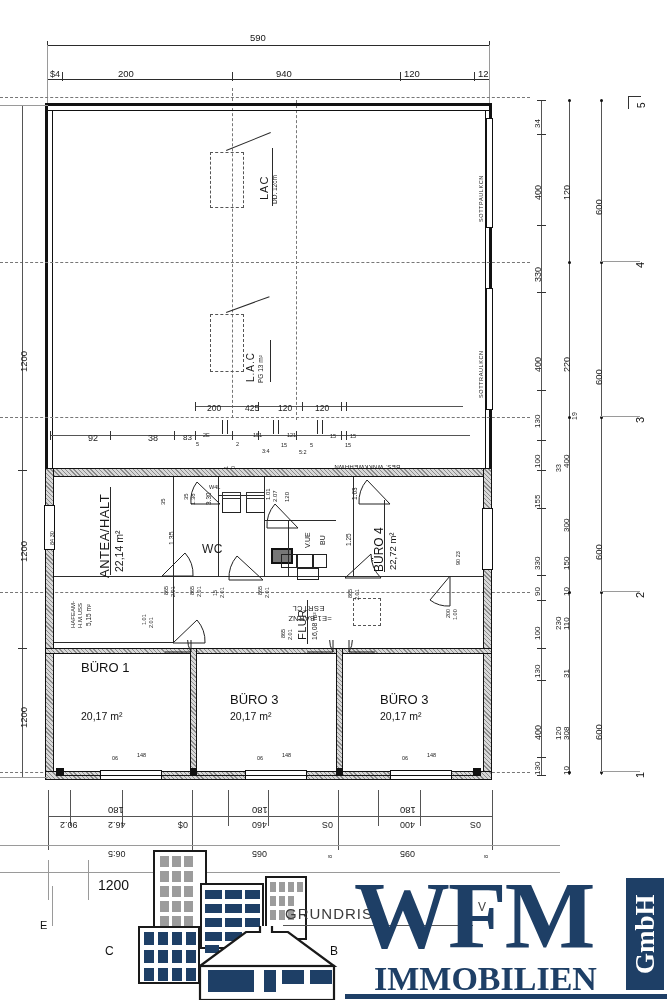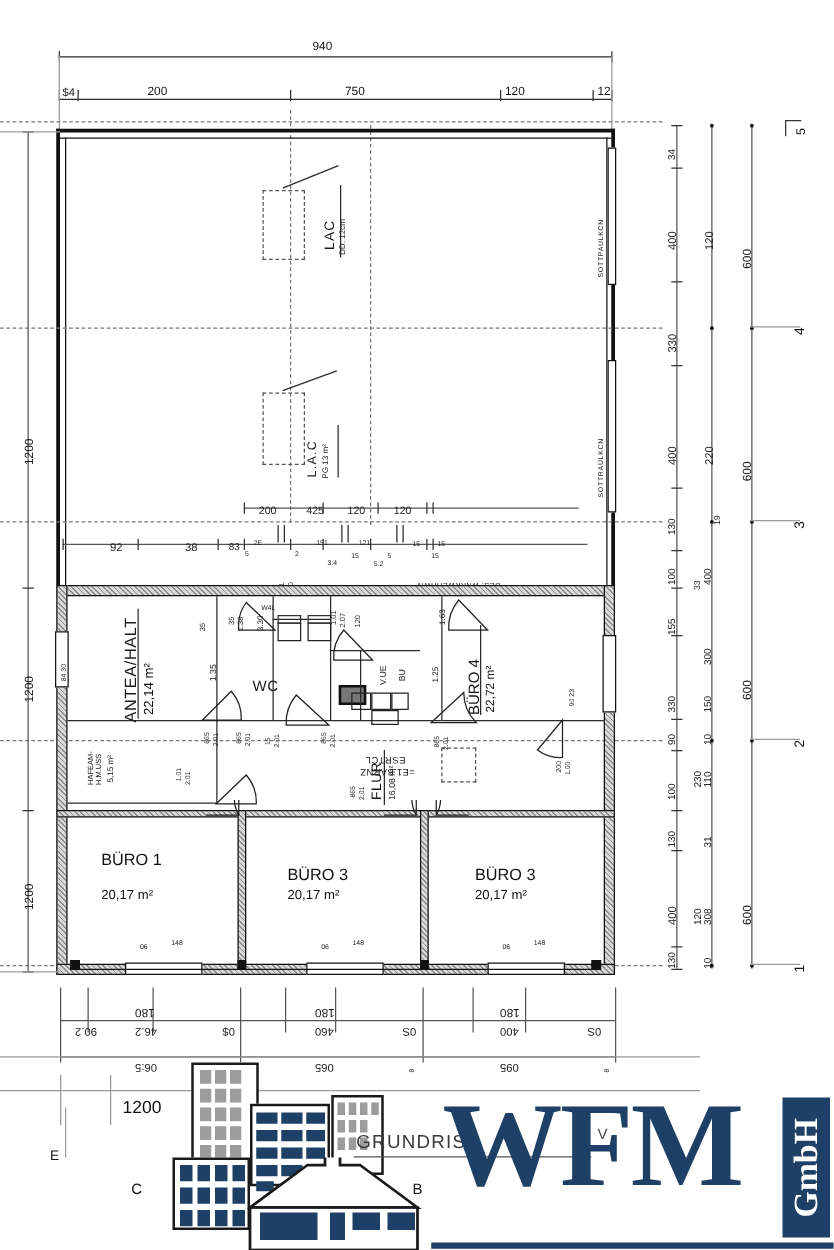--- a/index.html
+++ b/index.html
@@ -72,33 +72,33 @@
   .outline{position:absolute;border:2px solid #1a1a1a;box-sizing:border-box;background:#fff;}
 </style>
 </head>
 <body>
 
 <div id="sheet">
 
   <div class="ln hl" style="left:47px;top:45px;width:442px;"></div>
   <div class="tick" style="left:47px;top:41px;"></div>
   <div class="tick" style="left:489px;top:41px;"></div>
-  <div class="tdim" style="left:250px;top:33px;">940</div>
+  <div class="tdim" style="left:250px;top:33px;">590</div>
 
   <div class="ln hl" style="left:47px;top:79px;width:442px;"></div>
   <div class="tick" style="left:47px;top:72px;"></div>
   <div class="tick" style="left:62px;top:72px;"></div>
   <div class="tick" style="left:232px;top:72px;"></div>
   <div class="tick" style="left:400px;top:72px;"></div>
   <div class="tick" style="left:474px;top:72px;"></div>
   <div class="tick" style="left:489px;top:72px;"></div>
 
   <div class="tsm" style="left:50px;top:70px;font-size:9px;">$4</div>
   <div class="tdim" style="left:118px;top:69px;">200</div>
-  <div class="tdim" style="left:276px;top:69px;">750</div>
+  <div class="tdim" style="left:276px;top:69px;">940</div>
   <div class="tdim" style="left:404px;top:69px;">120</div>
   <div class="tdim" style="left:478px;top:69px;">12</div>
 
   <div class="ln vl faint" style="left:47px;top:45px;height:60px;"></div>
   <div class="ln vl faint" style="left:489px;top:45px;height:60px;"></div>
   <div class="dashvert" style="left:232px;top:88px;height:330px;"></div>
   <div class="dashvert" style="left:296px;top:100px;height:320px;"></div>
 
   <div class="wall" style="left:45px;top:103px;width:447px;height:3px;"></div>
   <div class="ln hl" style="left:48px;top:110px;width:441px;background:#111;"></div>
@@ -284,21 +284,21 @@
     <path d="M253,60 L230,36 A33,33 0 0,0 222,60 Z" fill="none" stroke="#222" stroke-width="1"></path>
     <path d="M175,36 L152,14 A31,31 0 0,0 146,36 Z" fill="none" stroke="#222" stroke-width="1"></path>
     <path d="M345,36 L322,12 A34,34 0 0,0 314,36 Z" fill="none" stroke="#222" stroke-width="1"></path>
     <path d="M405,108 L385,132 A30,30 0 0,0 405,138 Z" fill="none" stroke="#222" stroke-width="1"></path>
   </svg>
 
   <div class="wallhatch" style="left:45px;top:648px;width:447px;height:6px;"></div>
   <div class="wallhatch" style="left:190px;top:648px;width:7px;height:128px;"></div>
   <div class="wallhatch" style="left:336px;top:648px;width:7px;height:128px;"></div>
 
-  <div class="troom" style="left:81px;top:680px;">BÜRO 1</div>
+  <div class="troom" style="left:81px;top:660px;">BÜRO 1</div>
   <div class="tarea" style="left:81px;top:711px;">20,17 m²</div>
   <div class="troom" style="left:230px;top:692px;">BÜRO 3</div>
   <div class="tarea" style="left:230px;top:711px;">20,17 m²</div>
   <div class="troom" style="left:380px;top:692px;">BÜRO 3</div>
   <div class="tarea" style="left:380px;top:711px;">20,17 m²</div>
 
   <div class="wallsolid" style="left:100px;top:770px;width:62px;height:10px;"></div>
   <div class="wallsolid" style="left:245px;top:770px;width:62px;height:10px;"></div>
   <div class="wallsolid" style="left:390px;top:770px;width:62px;height:10px;"></div>
   <div class="ln hl" style="left:60px;top:775px;width:420px;background:#111;"></div>
@@ -521,20 +521,21 @@
     <div class="gridnum" style="left:-55px;top:96px;font-size:12px;">C</div>
     <div class="gridnum" style="left:170px;top:96px;font-size:12px;">B</div>
   </div>
 
   <div id="lg-grundriss">GRUNDRISS</div>
   <div id="lg-grundriss-ul"></div>
   <div id="lg-v">V</div>
 
   <div id="logo">
     <div class="lg-word" id="lg-wfm">WFM</div>
+    <div class="lg-word" id="lg-immo">IMMOBILIEN</div>
     <div id="lg-gmbh-box"></div>
     <div id="lg-gmbh">
       <span style="transform: rotate(-90deg) translate(-40px, -15.5px);">GmbH</span>
     </div>
     <div id="lg-bar"></div>
   </div>
 
 </div>
 
 </body></html>

